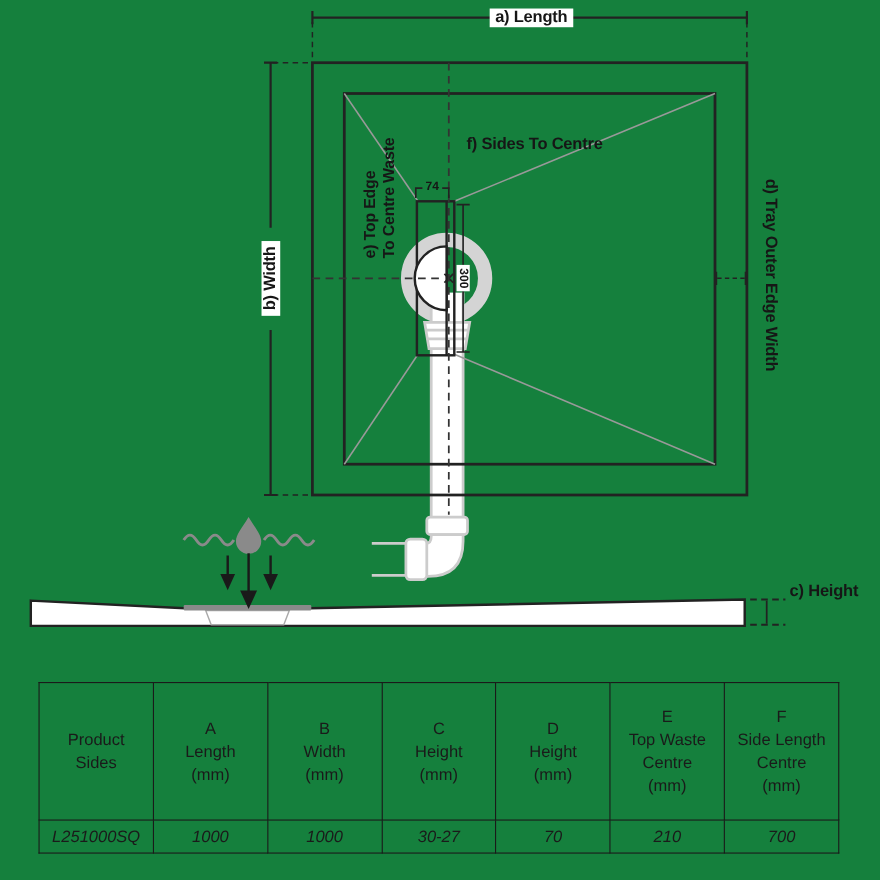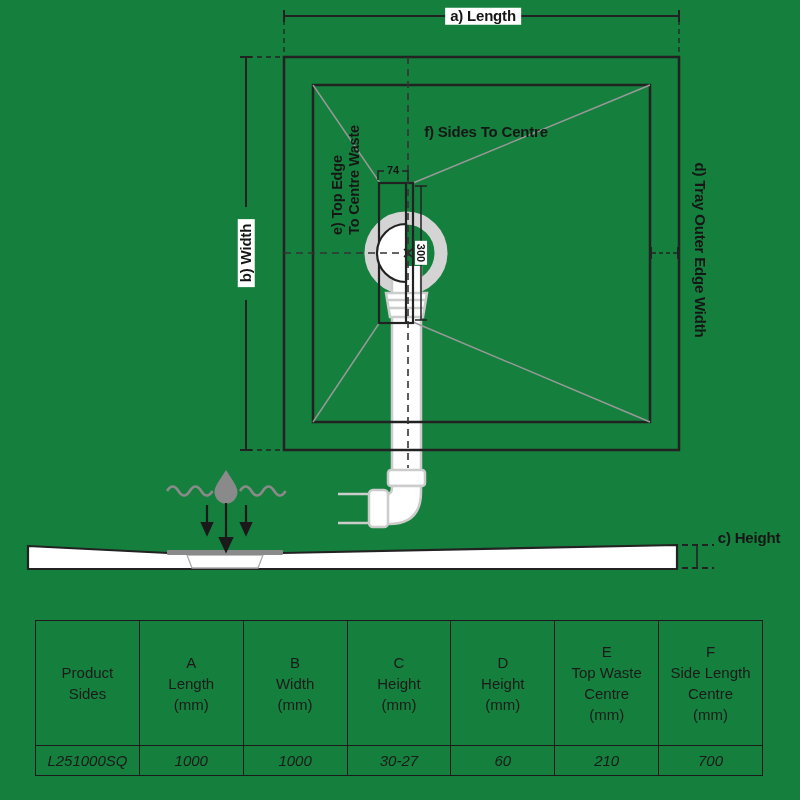--- a/index.html
+++ b/index.html
@@ -176,20 +176,20 @@
           <div class="hl">(mm)</div>
         </th>
       </tr>
     </thead>
     <tbody>
       <tr>
         <td>L251000SQ</td>
         <td>1000</td>
         <td>1000</td>
         <td>30-27</td>
-        <td>60</td>
+        <td>70</td>
         <td>210</td>
         <td>700</td>
       </tr>
     </tbody>
   </table>
 
 </div>
 
 </body></html>

